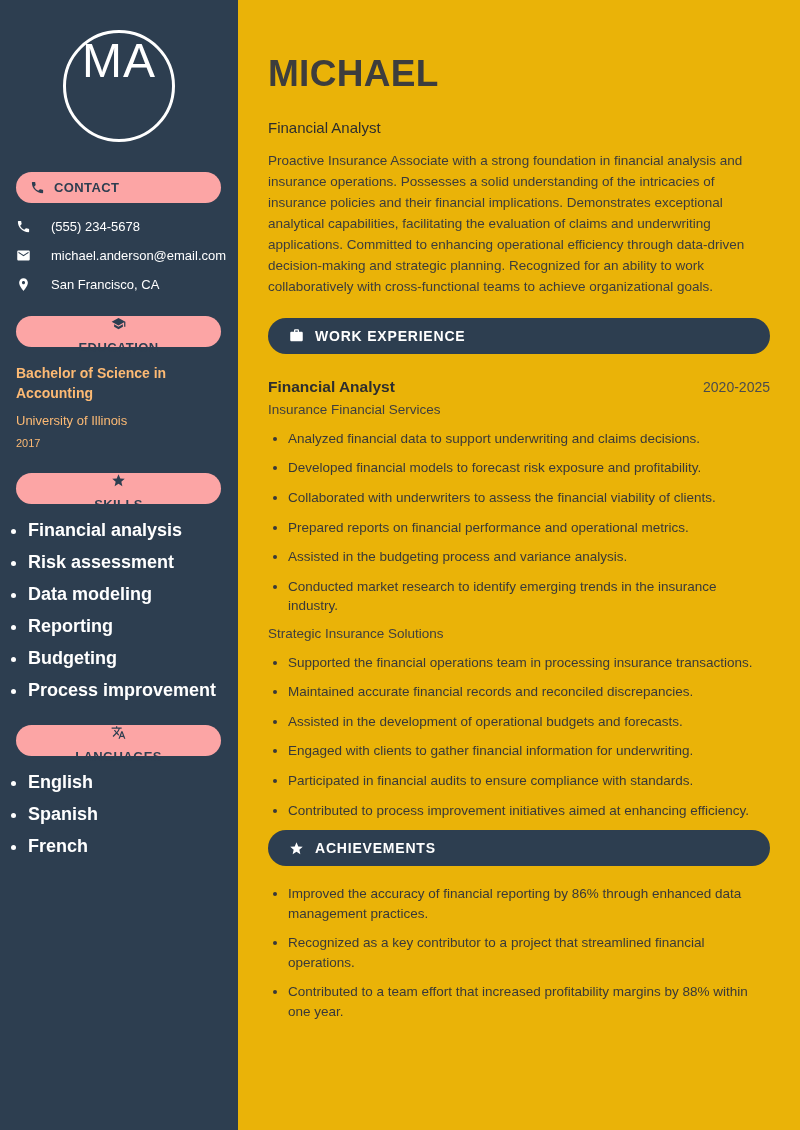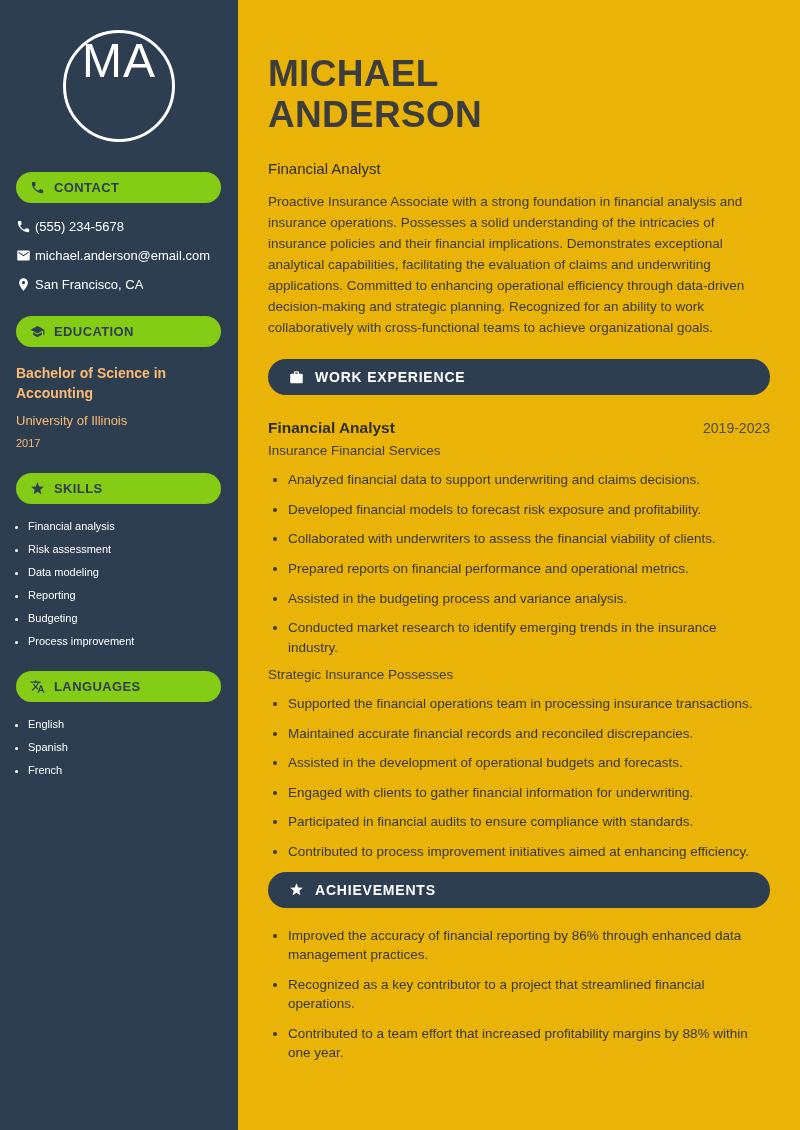--- a/index.html
+++ b/index.html
@@ -19,45 +19,45 @@
   }
   .avatar {
     width: 112px; height: 112px;
     border: 3px solid #ffffff;
     border-radius: 50%;
     margin: 0 auto 30px auto;
     display: flex; align-items: flex-start; justify-content: center;
     color: #ffffff; font-size: 48px; letter-spacing: 1px;
   }
   .pill {
-    background: #84cc16;
+    background: #fca5a5;
     border-radius: 16px;
     height: 31px;
     margin: 0 17px 16px 16px;
     display: flex; align-items: center; gap: 9px;
     padding: 0 14px;
     color: #2d3e50; font-weight: bold; font-size: 13px; letter-spacing: 0.4px;
   }
-  .pill.gap-top { margin-top: 24px; }
+  .pill.gap-top { margin-top: 24px; flex-direction: column; }
   .pill svg { width: 15px; height: 15px; fill: #2d3e50; flex-shrink: 0; }
 
   .contact-row {
-    display: flex; align-items: center; gap: 4px;
+    display: flex; align-items: center; gap: 20px;
     padding: 0 16px; margin-bottom: 14px;
     color: #ffffff; font-size: 13px;
   }
   .contact-row svg { width: 15px; height: 15px; fill: #ffffff; flex-shrink: 0; }
 
   .edu { padding: 0 16px; color: #fdba74; }
   .edu-degree { font-weight: bold; font-size: 14px; line-height: 1.45; margin: 2px 0 9px; }
   .edu-school { font-size: 13px; margin-bottom: 9px; }
   .edu-year { font-size: 11px; }
 
   ul.side-list { list-style: disc; margin: 2px 0 0; padding-left: 28px; color: #ffffff; }
-  ul.side-list li { font-size: 11px; margin-bottom: 11px; }
+  ul.side-list li { font-size: 18px; margin-bottom: 11px; font-weight: bold; }
 
   
   .main {
     flex: 1;
     background: #eab308;
     padding: 28px 30px 0 30px;
   }
   .name {
     font-size: 37px; font-weight: bold; color: #3d3d3d;
     line-height: 1.12; letter-spacing: 0.3px;
@@ -160,51 +160,50 @@
       <li>Spanish</li>
       <li>French</li>
     </ul>
 
   </aside>
 
   <main class="main">
 
     <h1 class="name">
       <span>MICHAEL</span><br>
-      <span>ANDERSON</span>
     </h1>
     <div class="job-title">Financial Analyst</div>
 
     <p class="summary">Proactive Insurance Associate with a strong foundation in financial analysis and insurance operations. Possesses a solid understanding of the intricacies of insurance policies and their financial implications. Demonstrates exceptional analytical capabilities, facilitating the evaluation of claims and underwriting applications. Committed to enhancing operational efficiency through data-driven decision-making and strategic planning. Recognized for an ability to work collaboratively with cross-functional teams to achieve organizational goals.</p>
 
     <div class="section-banner banner-we">
       <svg viewBox="0 0 24 24">
           <path d="M20 6h-4V4c0-1.11-.89-2-2-2h-4c-1.11 0-2 .89-2 2v2H4c-1.11 0-1.99.89-1.99 2L2 19c0 1.11.89 2 2 2h16c1.11 0 2-.89 2-2V8c0-1.11-.89-2-2-2zm-6 0h-4V4h4v2z"></path>
         </svg>
       <span class="label">WORK EXPERIENCE</span>
     </div>
 
     <div>
       <div class="job-header">
         <span class="job-role">Financial Analyst</span>
-        <span class="job-dates">2019-2023</span>
+        <span class="job-dates">2020-2025</span>
       </div>
       <div class="job-company">Insurance Financial Services</div>
       <ul class="bullets">
         <li>Analyzed financial data to support underwriting and claims decisions.</li>
         <li>Developed financial models to forecast risk exposure and profitability.</li>
         <li>Collaborated with underwriters to assess the financial viability of clients.</li>
         <li>Prepared reports on financial performance and operational metrics.</li>
         <li>Assisted in the budgeting process and variance analysis.</li>
         <li>Conducted market research to identify emerging trends in the insurance industry.</li>
       </ul>
     </div>
 
     <div>
-      <div class="job-company">Strategic Insurance Possesses</div>
+      <div class="job-company">Strategic Insurance Solutions</div>
       <ul class="bullets">
         <li>Supported the financial operations team in processing insurance transactions.</li>
         <li>Maintained accurate financial records and reconciled discrepancies.</li>
         <li>Assisted in the development of operational budgets and forecasts.</li>
         <li>Engaged with clients to gather financial information for underwriting.</li>
         <li>Participated in financial audits to ensure compliance with standards.</li>
         <li>Contributed to process improvement initiatives aimed at enhancing efficiency.</li>
       </ul>
     </div>
 

